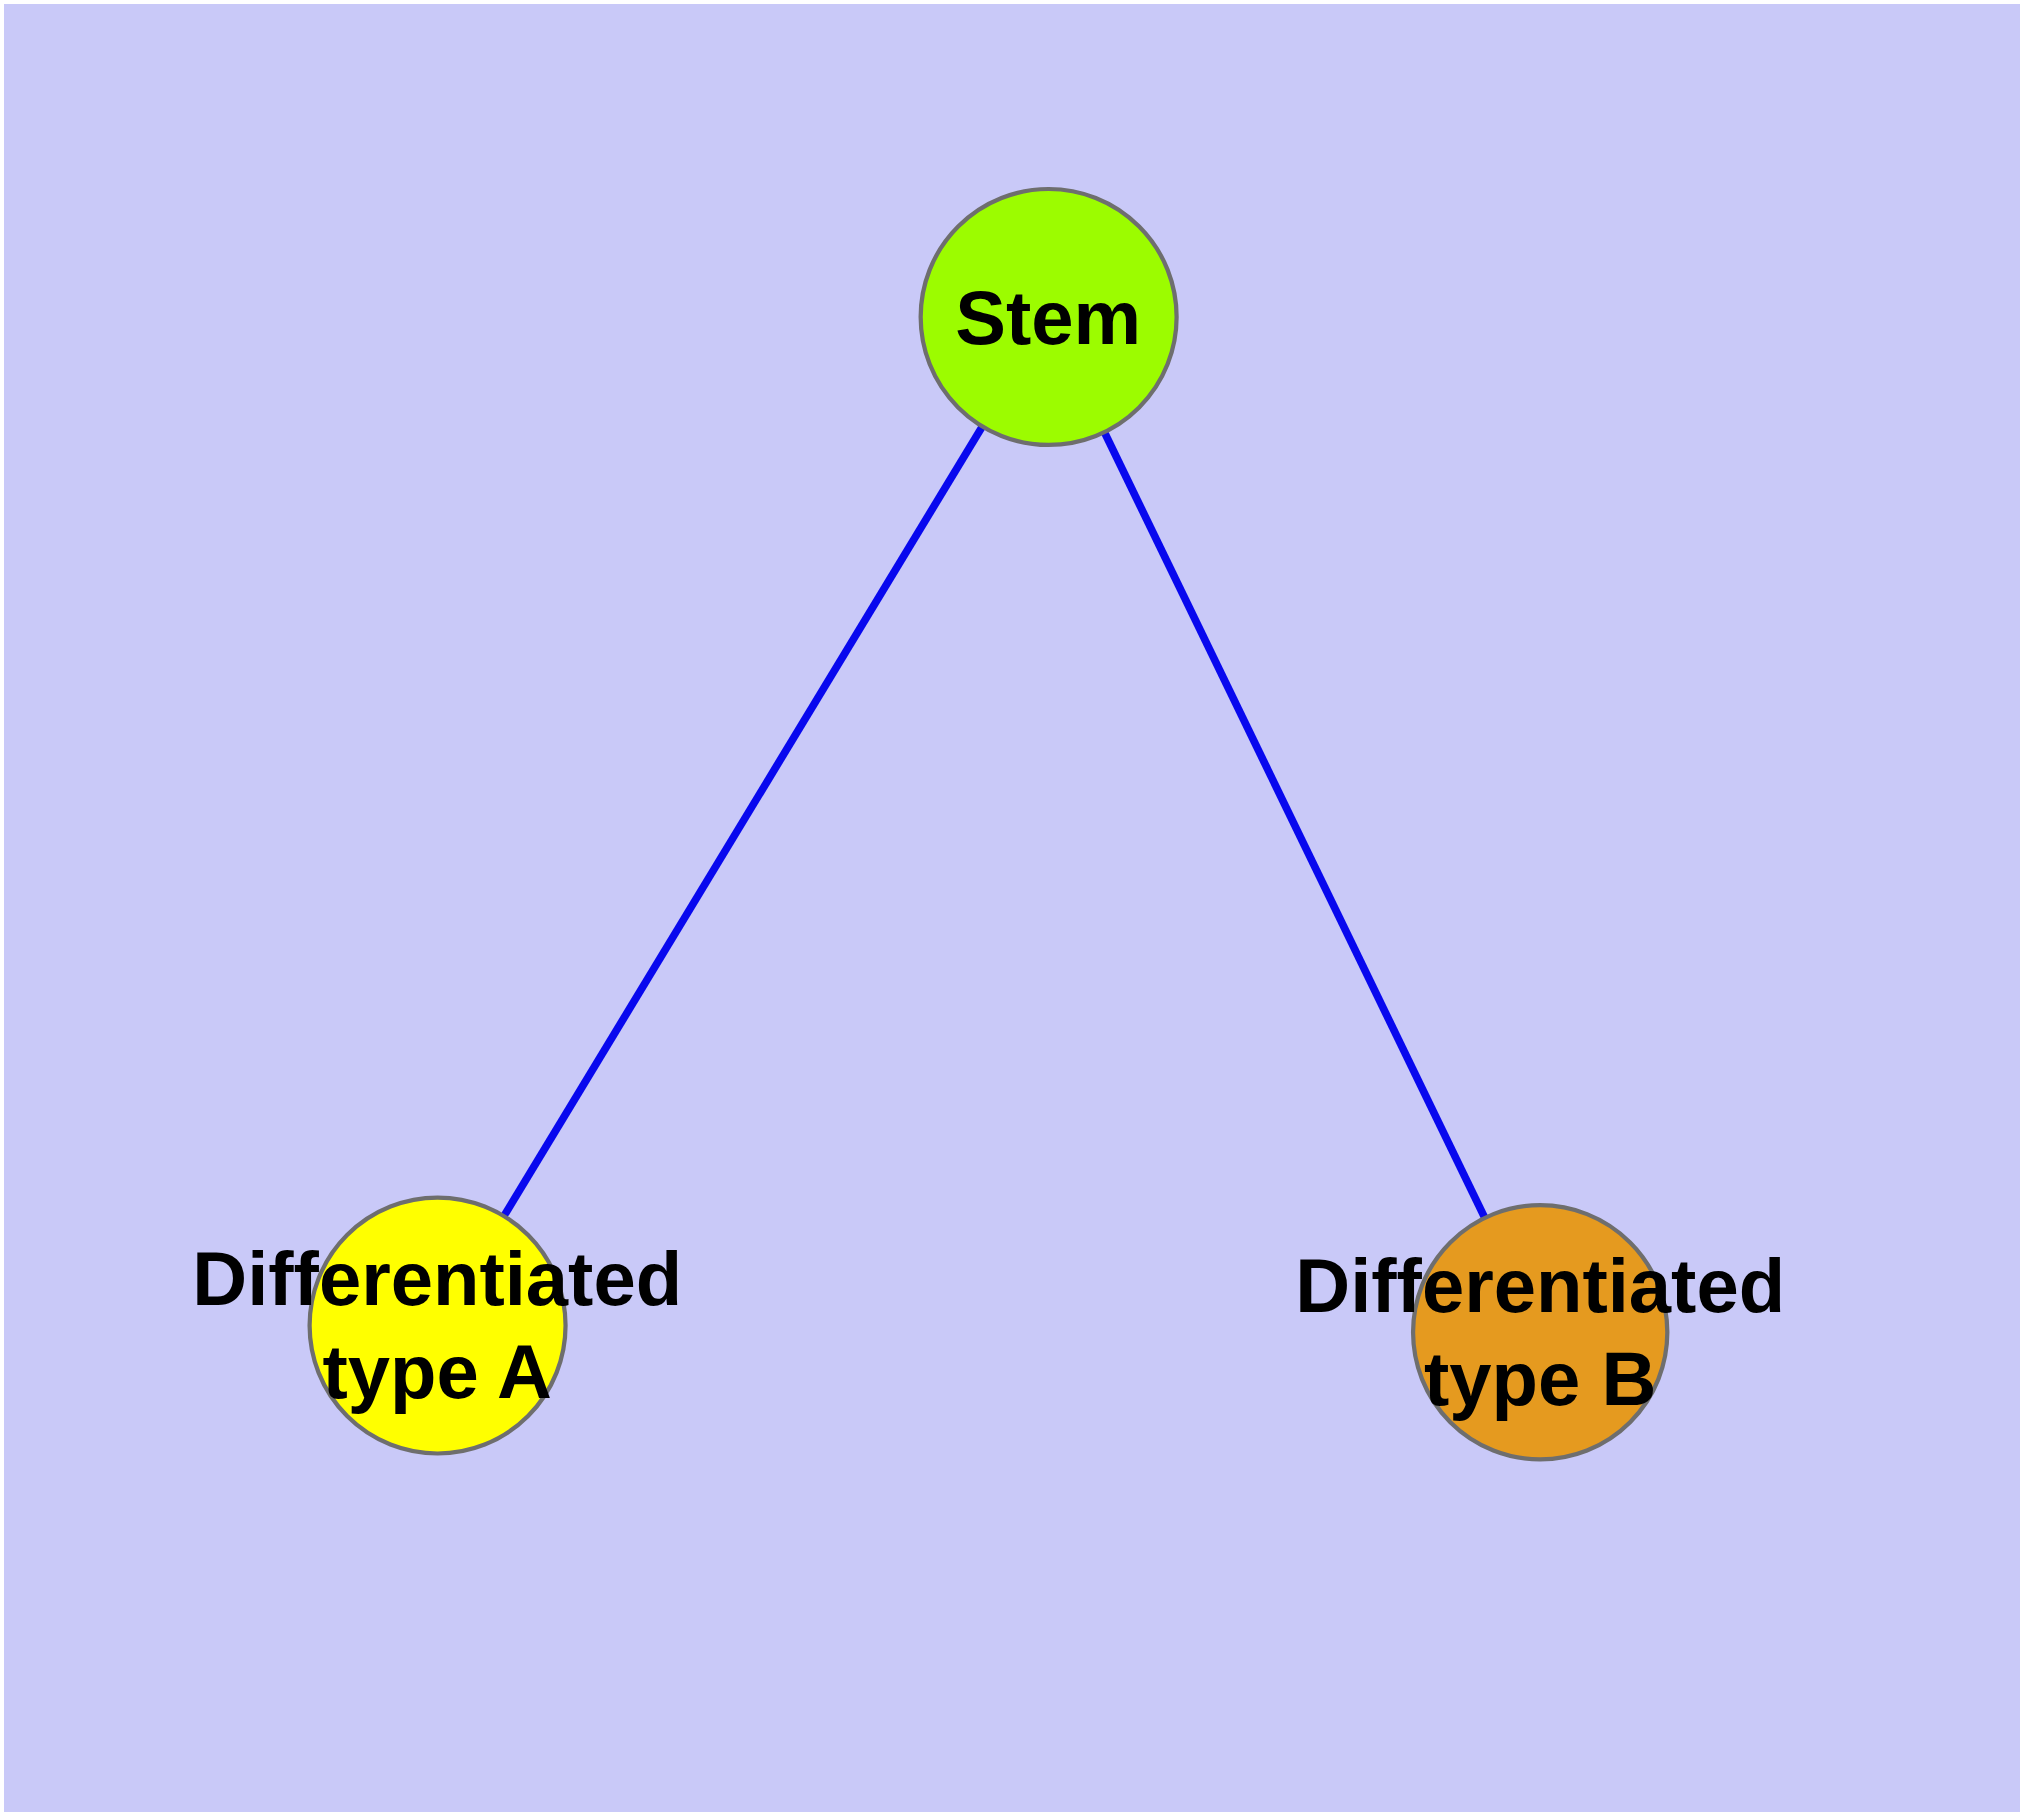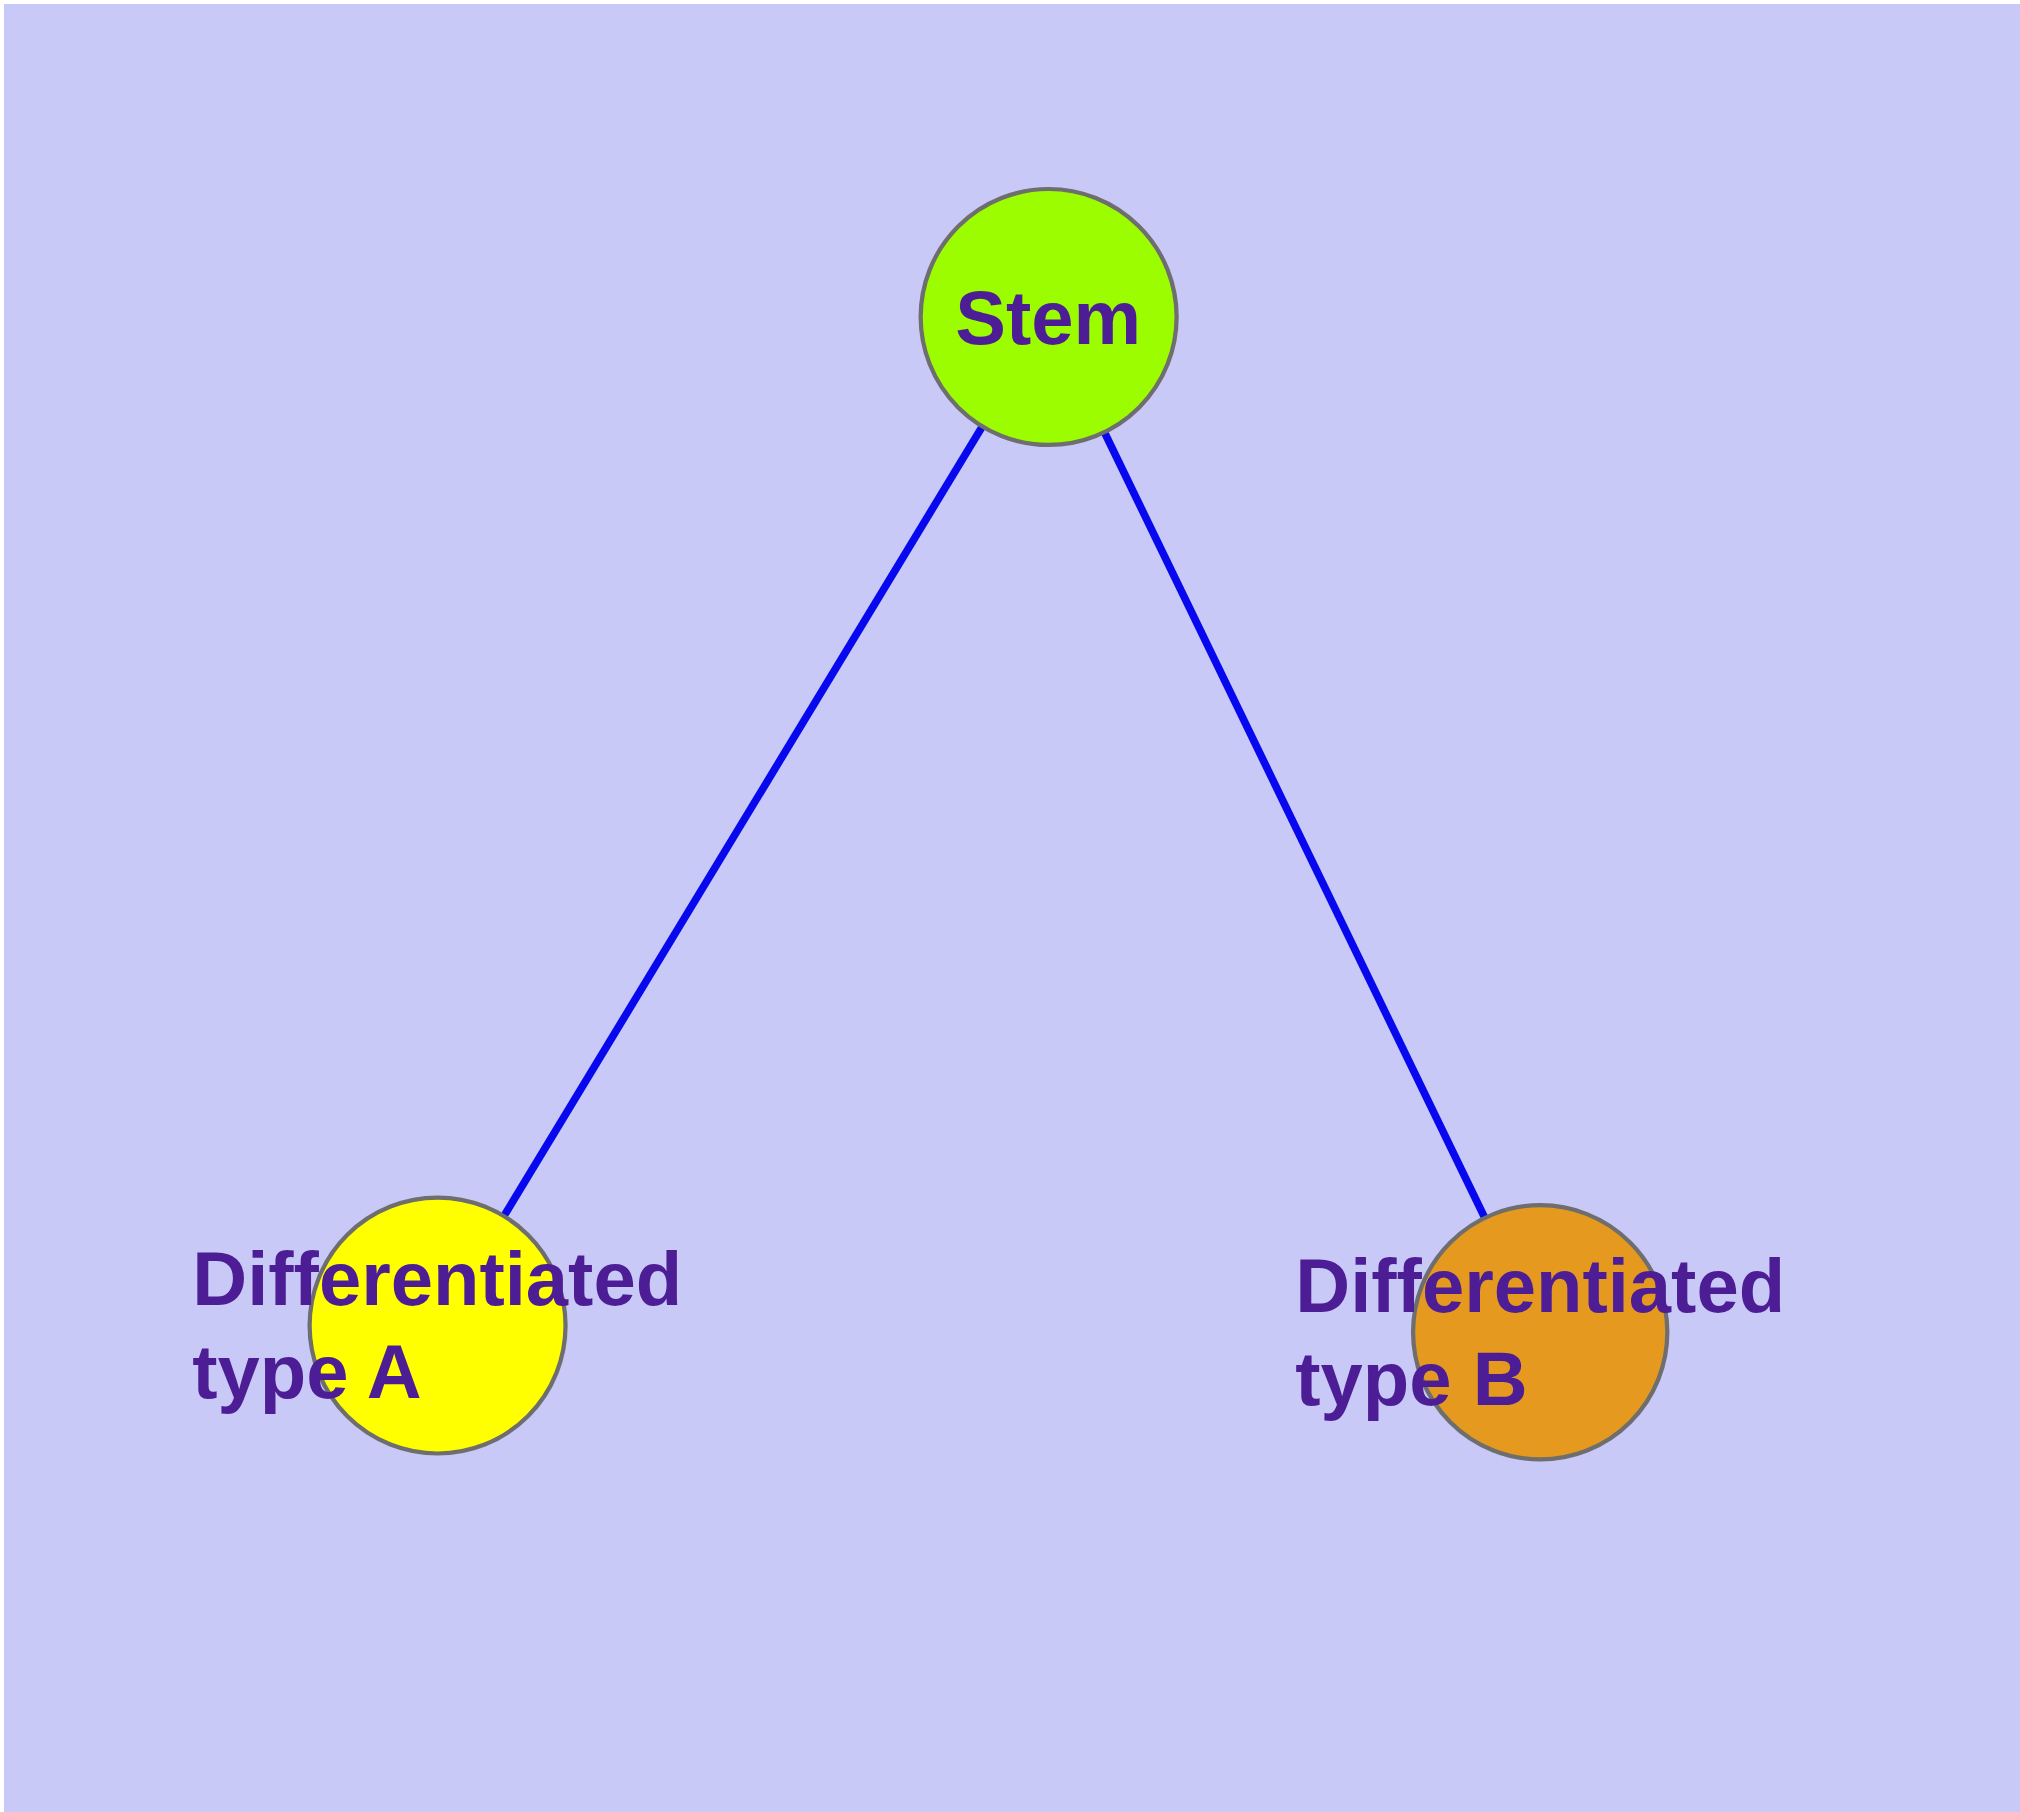--- a/index.html
+++ b/index.html
@@ -36,21 +36,22 @@
   }
   .node-circle {
     stroke-width: 5px;
   }
   .node-label {
     position: absolute;
     transform: translate(-50%, -50%);
     font-size: 76px;
     font-weight: bold;
     line-height: 93px;
-    color: #4c1d95;
+    color: #000000;
+    text-align: center;
     white-space: pre-line;
     pointer-events: none;
   }
 </style>
 </head>
 <body>
 
 <div class="canvas">
 
   <svg class="graph-svg" viewBox="0 0 2384 2138" xmlns="http://www.w3.org/2000/svg">

